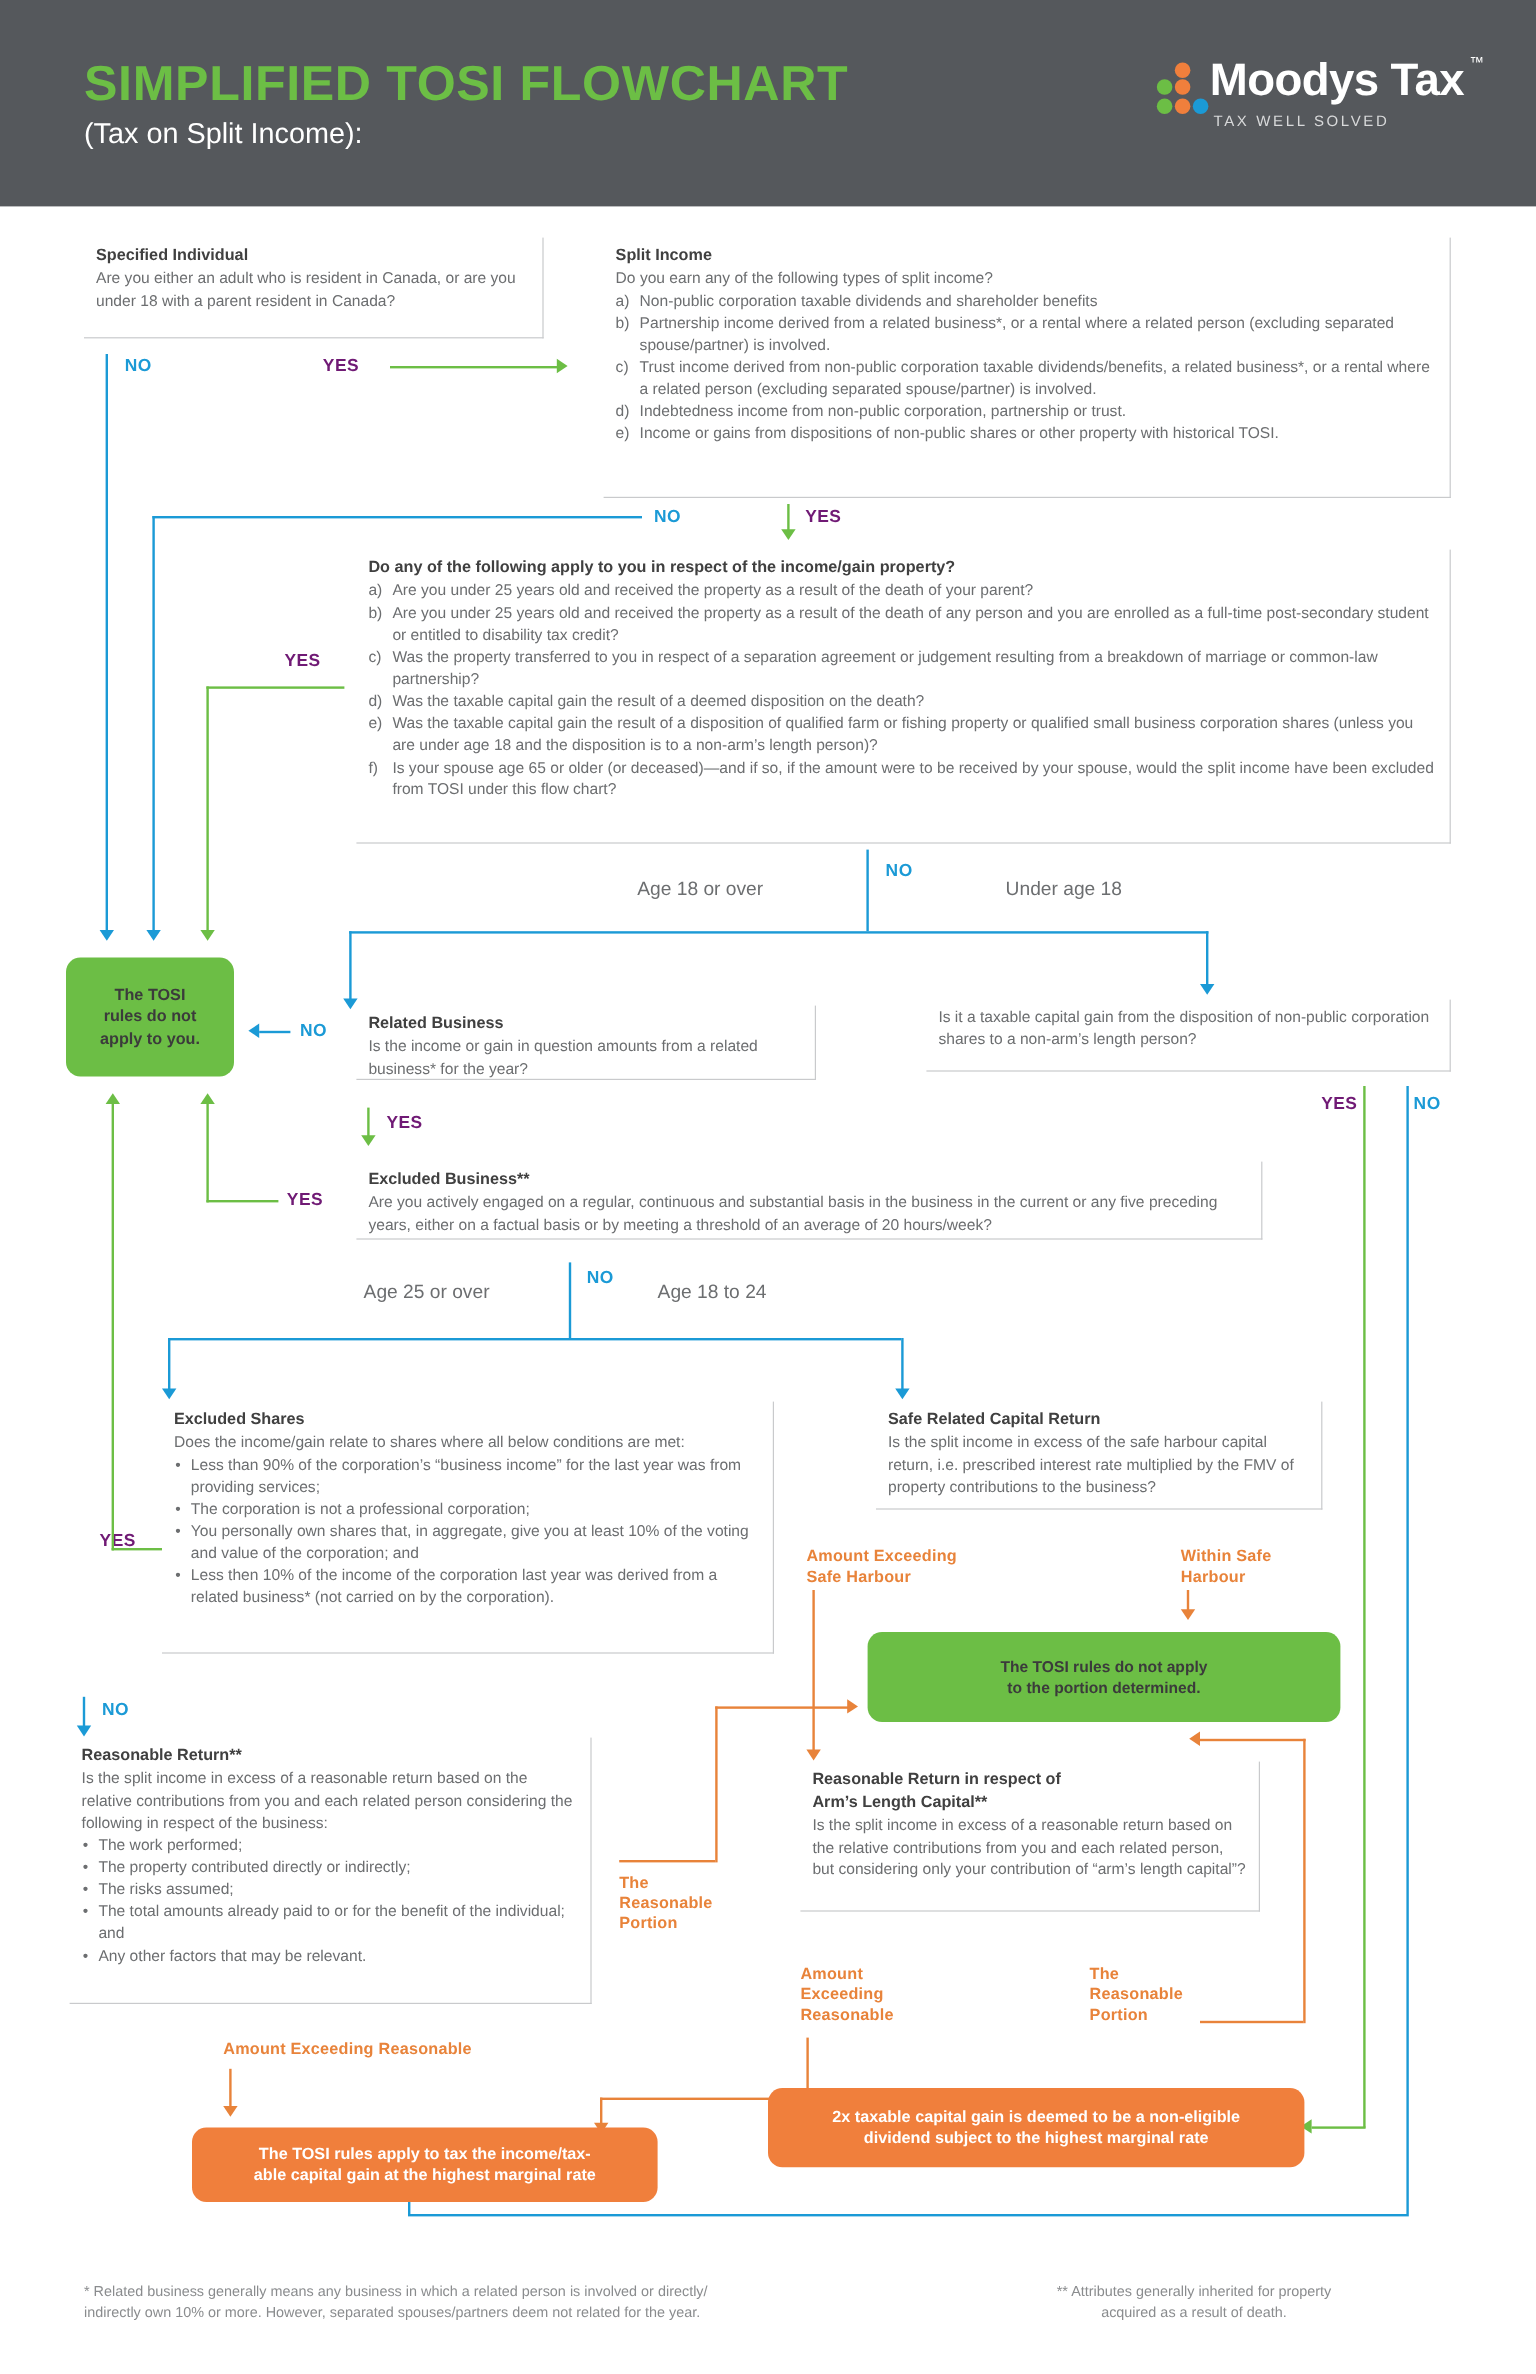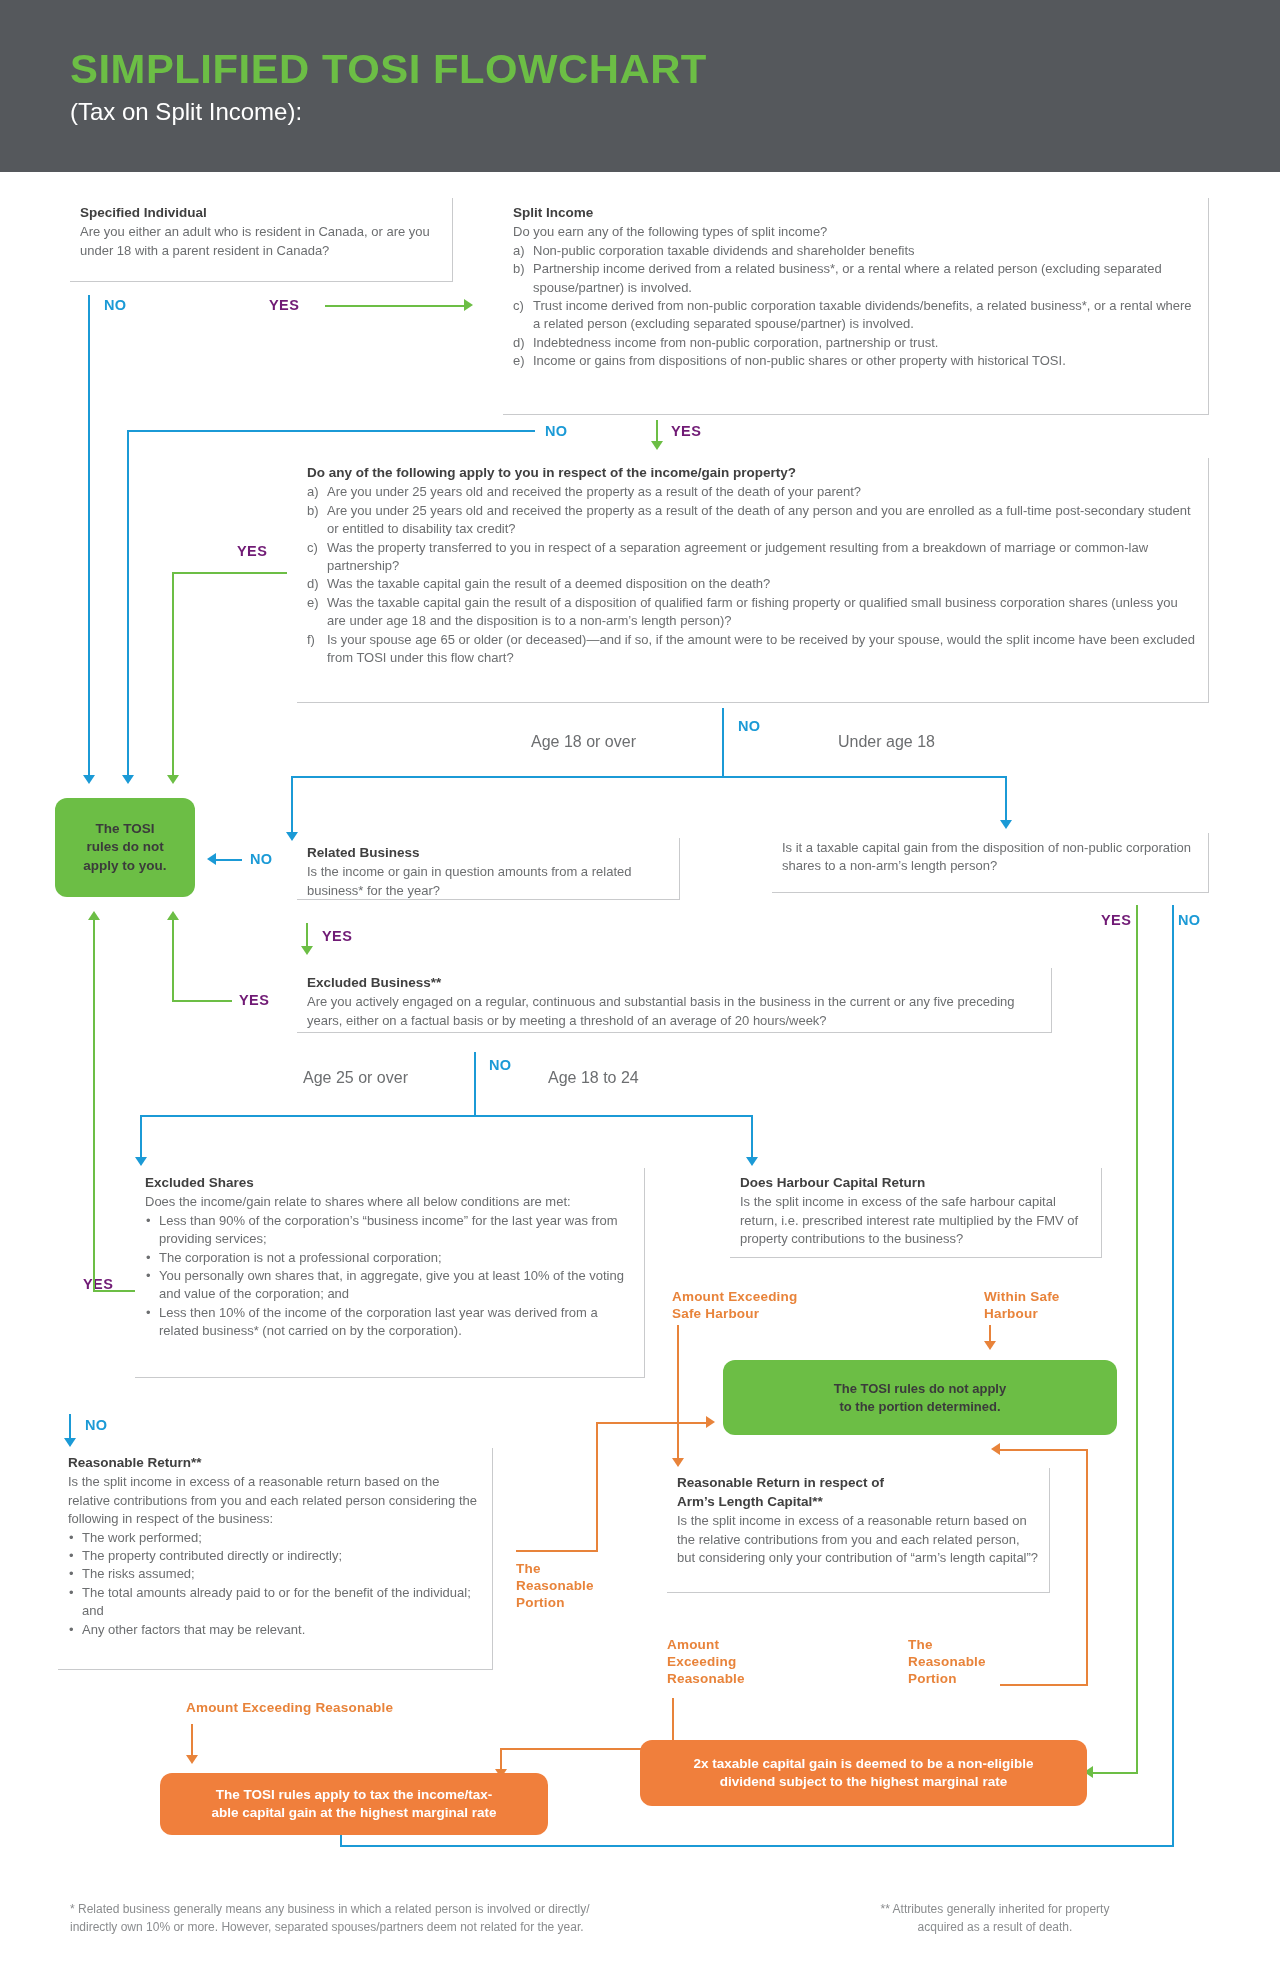--- a/index.html
+++ b/index.html
@@ -99,20 +99,36 @@
 </style>
 </head>
 <body>
 
 <div id="stage">
 
   <div class="header">
     <div class="title">SIMPLIFIED TOSI FLOWCHART</div>
     <div class="subtitle">(Tax on Split Income):</div>
 
+    <div class="logo">
+      <div class="logo-dots">
+        <i style="left:0px;  top:14px; background:#6cbe45"></i>
+        <i style="left:15px; top:0px;  background:#f07f3c"></i>
+        <i style="left:0px;  top:30px; background:#6cbe45"></i>
+        <i style="left:15px; top:14px; background:#f07f3c"></i>
+        <i style="left:15px; top:30px; background:#f07f3c"></i>
+        <i style="left:30px; top:30px; background:#1b9ad6"></i>
+      </div>
+      <div class="brand">
+        <div class="brand-name">
+          <span>Moodys Tax</span><span class="brand-tm">™</span>
+        </div>
+        <div class="brand-tag">TAX WELL SOLVED</div>
+      </div>
+    </div>
   </div>
 
   <div class="qbox" style="left:70px;top:198px;width:383px;height:84px;">
     <span class="h">Specified Individual</span>
     <span class="t">Are you either an adult who is resident in Canada, or are you under 18 with a parent resident in Canada?</span>
   </div>
 
   <div class="lbl no" style="left:104px;top:297px;">NO</div>
   <div class="lbl yes" style="left:269px;top:297px;">YES</div>
 
@@ -241,21 +257,21 @@
   <div class="lbl yes" style="left:83px;top:1276px;">YES</div>
   <div class="ln h grn" style="left:93px;top:1290px;width:42px;"></div>
   <div class="ln v grn" style="left:93px;top:920px;height:372px;"></div>
   <div class="ar u grn" style="left:88px;top:911px;"></div>
 
   <div class="lbl no" style="left:85px;top:1417px;">NO</div>
   <div class="ln v blue" style="left:69px;top:1414px;height:26px;"></div>
   <div class="ar d blue" style="left:64px;top:1438px;"></div>
 
   <div class="qbox" style="left:730px;top:1168px;width:372px;height:90px;">
-    <span class="h">Does Harbour Capital Return</span>
+    <span class="h">Safe Related Capital Return</span>
     <span class="t">Is the split income in excess of the safe harbour capital return, i.e. prescribed interest rate multiplied by the FMV of property contributions to the business?</span>
   </div>
 
   <div class="lbl org" style="left:672px;top:1289px;">
     <span>Amount Exceeding</span><br>
     <span>Safe Harbour</span>
   </div>
   <div class="lbl org" style="left:984px;top:1289px;">
     <span>Within Safe</span><br>
     <span>Harbour</span>

